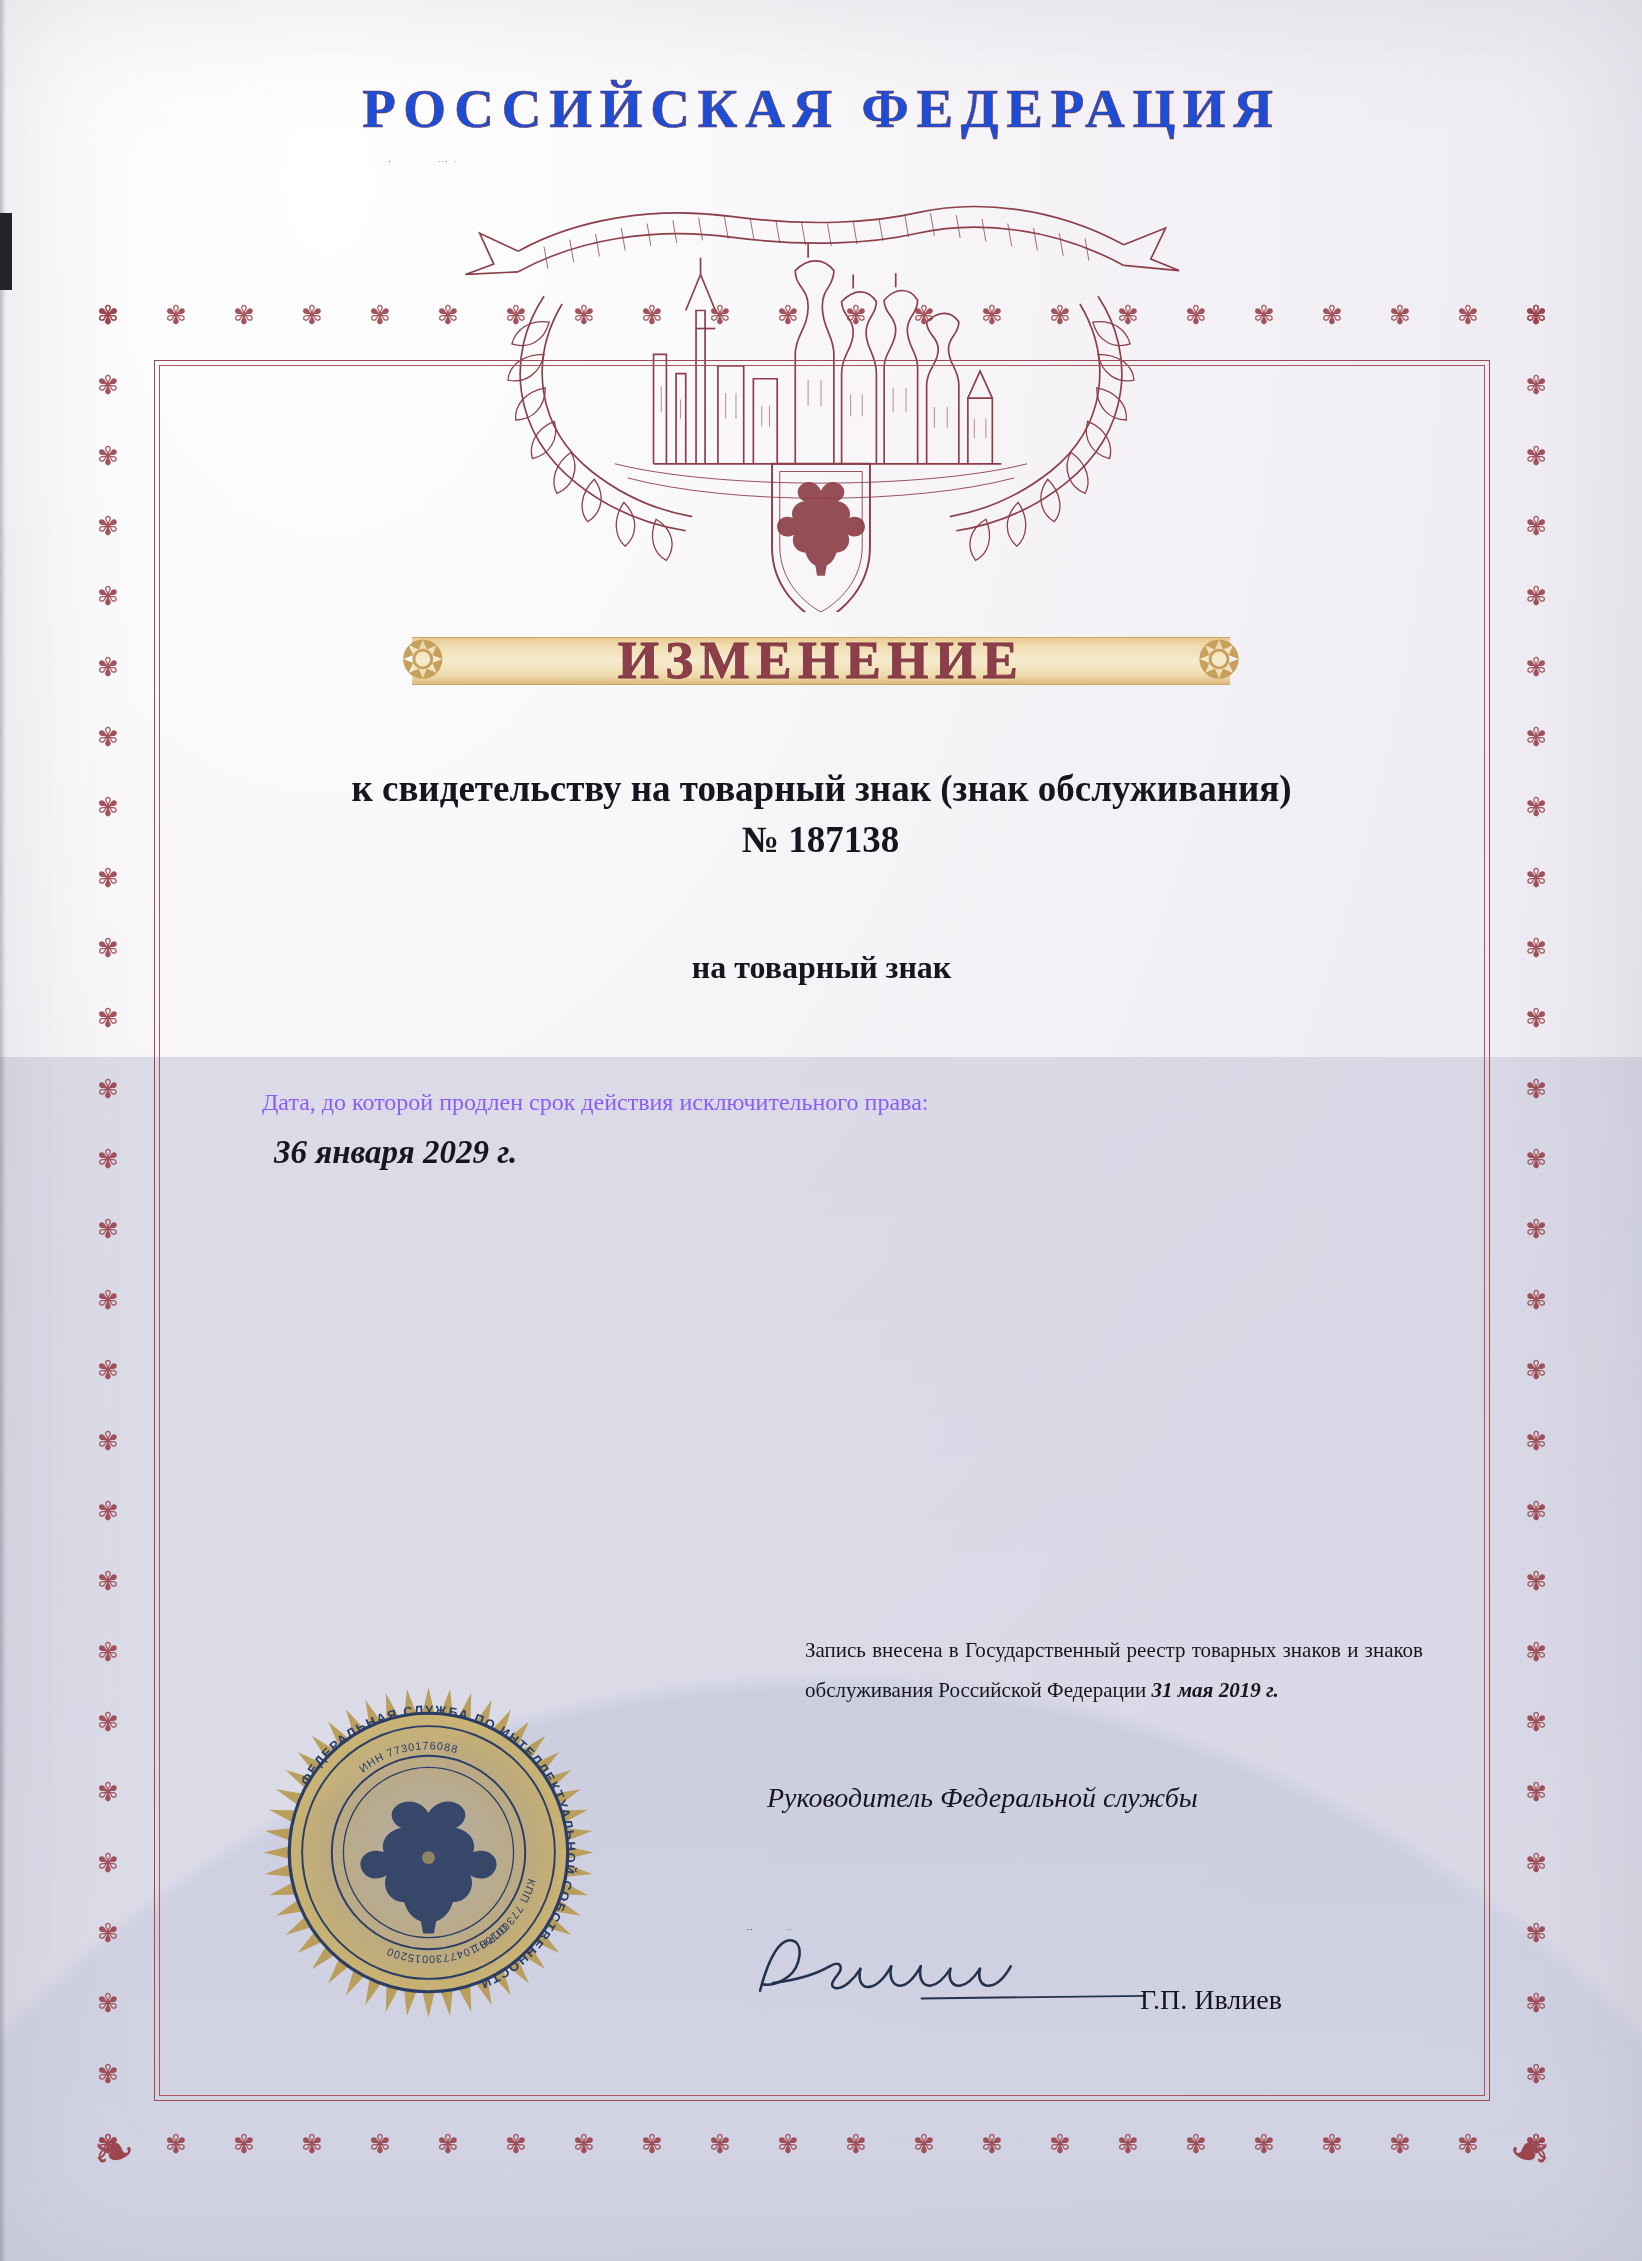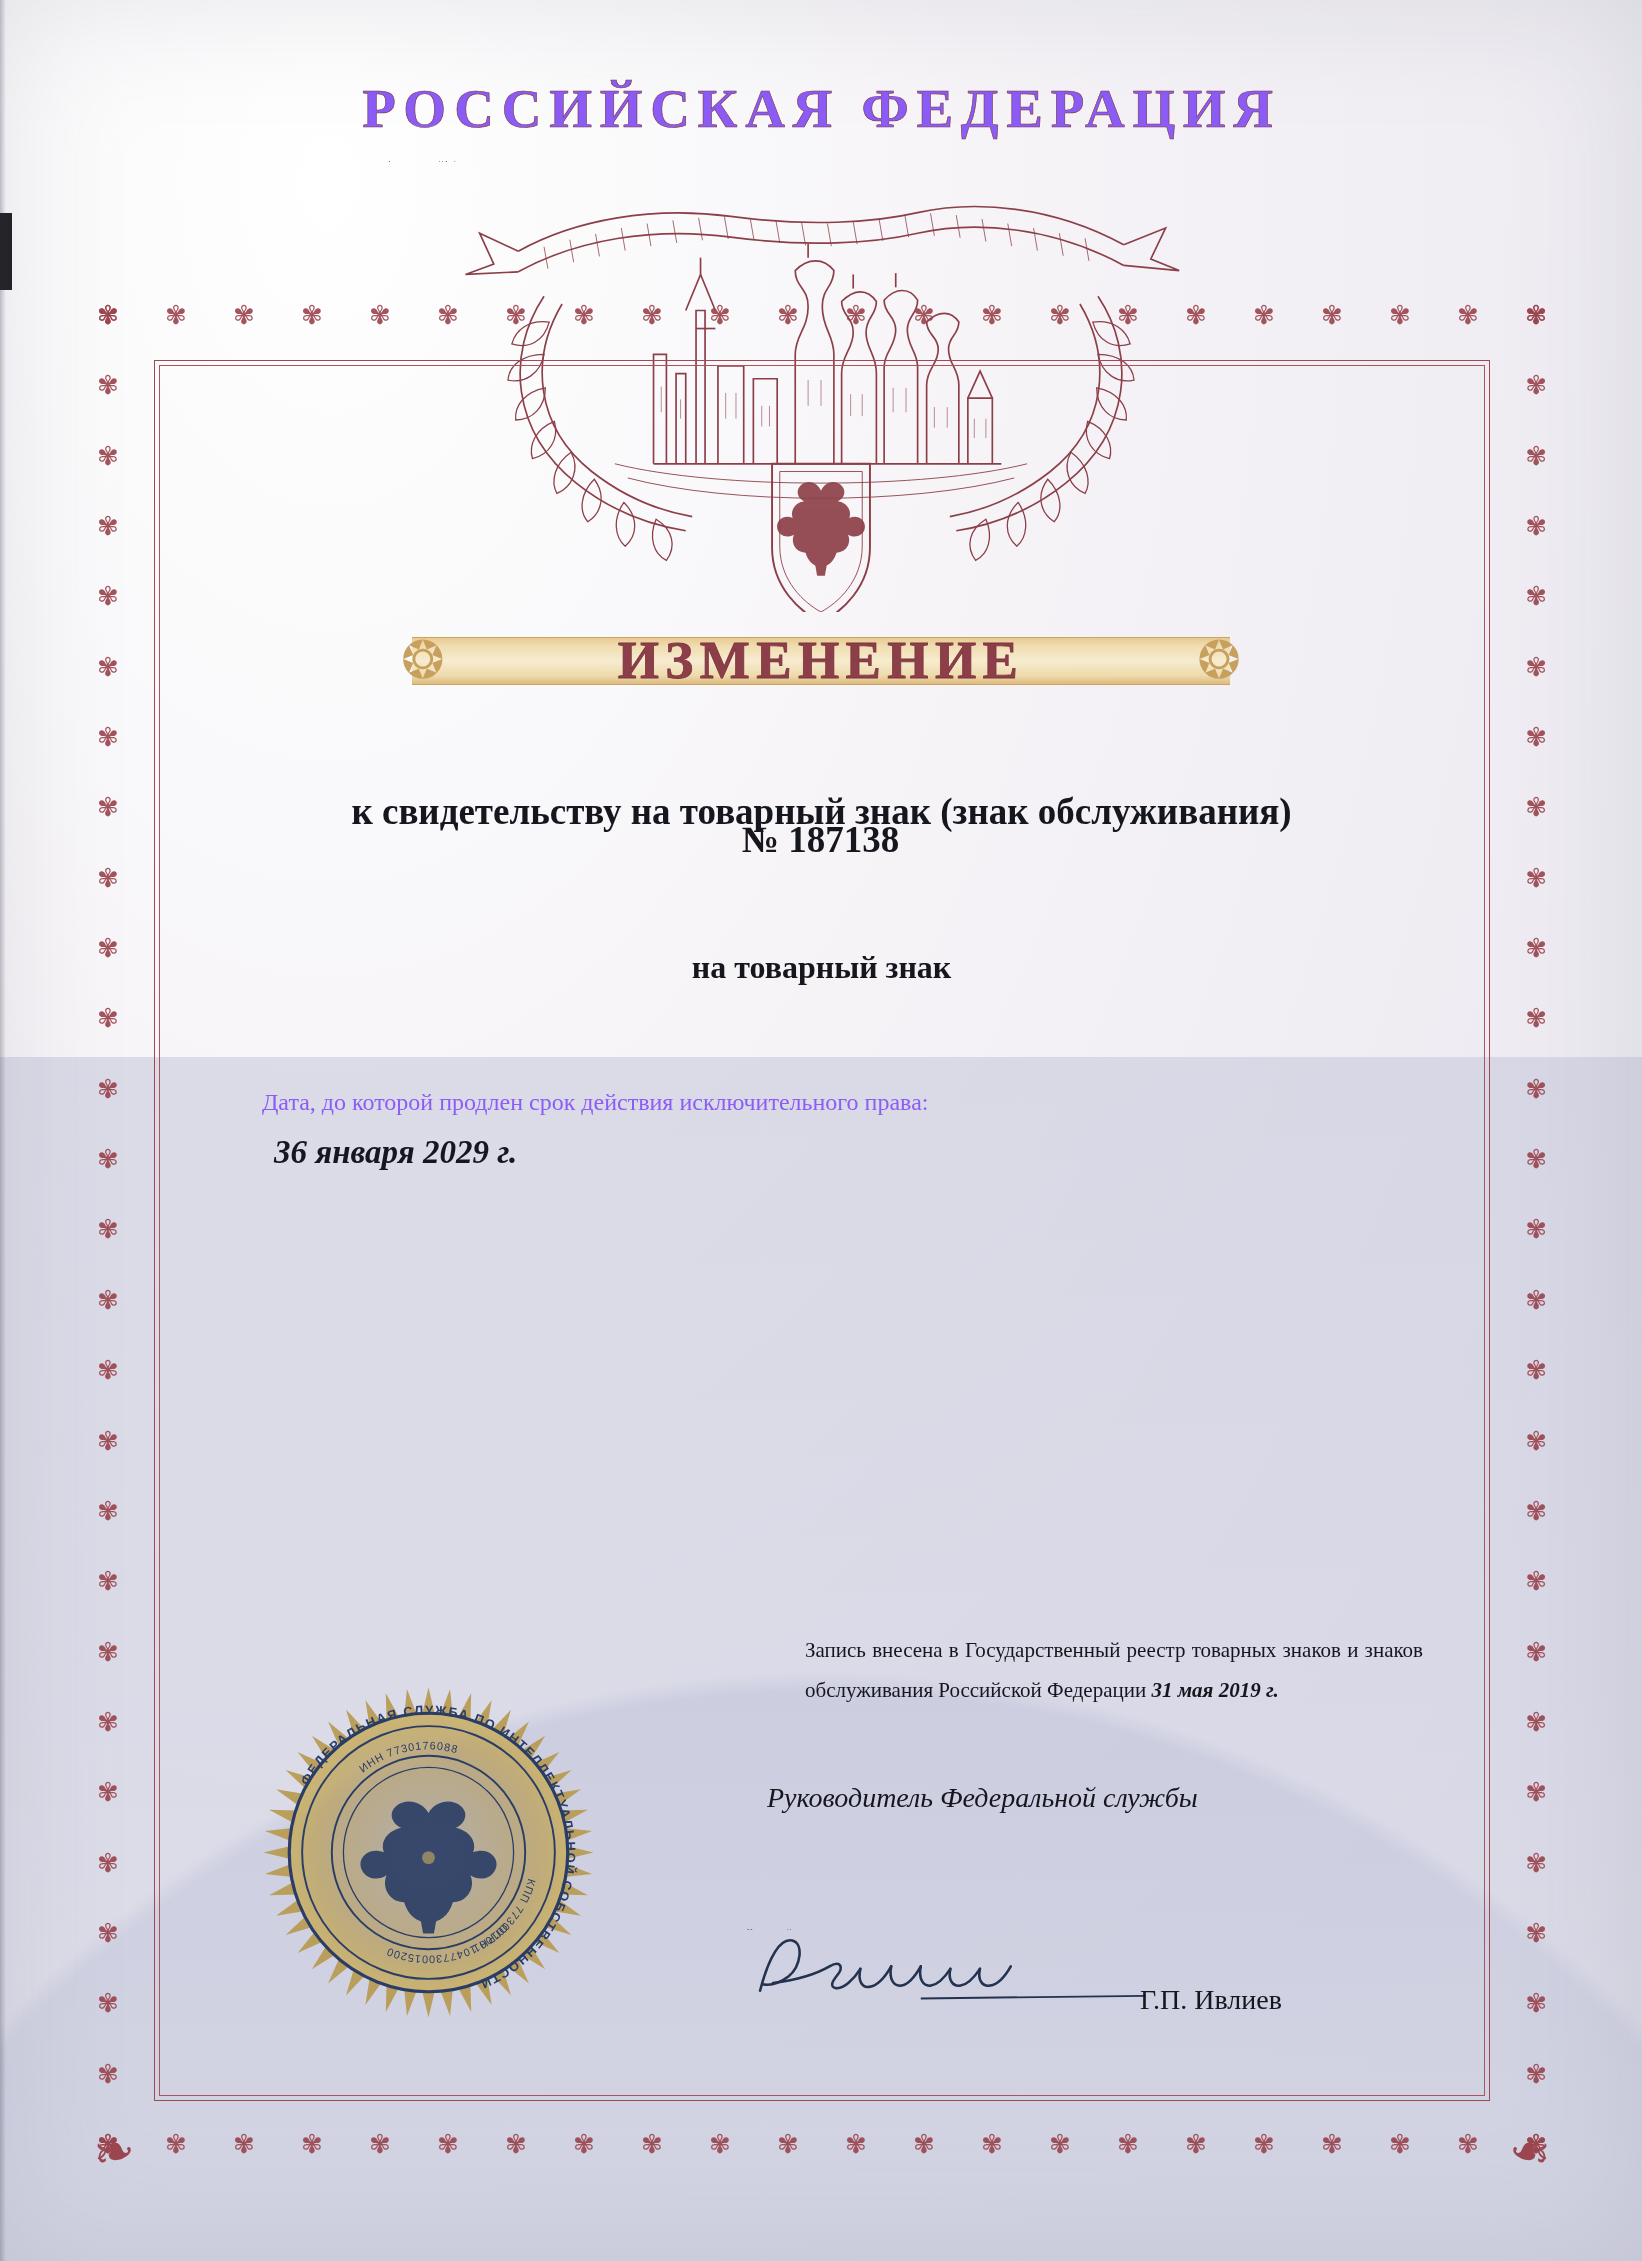--- a/index.html
+++ b/index.html
@@ -130,21 +130,21 @@
   .country-title {
     position: absolute;
     left: 0;
     top: 77px;
     width: 1643px;
     text-align: center;
     font-family: "Liberation Serif", serif;
     font-weight: bold;
     font-size: 55px;
     letter-spacing: 7.7px;
-    color: #8b5cf6;
+    color: #1d4ed8;
     -webkit-text-stroke: 0.6px #7d353f;
   }
 
   
   .emblem {
     position: absolute;
     left: 383px;
     top: 161px;
     width: 876px;
     height: 451px;
@@ -198,21 +198,20 @@
   
   .sub-title {
     position: absolute;
     left: 0;
     top: 767px;
     width: 1643px;
     text-align: center;
     font-size: 37px;
     font-weight: bold;
     color: #16161e;
-    margin-top: 23px;
   }
   .reg-number {
     position: absolute;
     left: 0;
     top: 818px;
     width: 1641px;
     text-align: center;
     font-size: 37px;
     font-weight: bold;
     color: #16161e;

